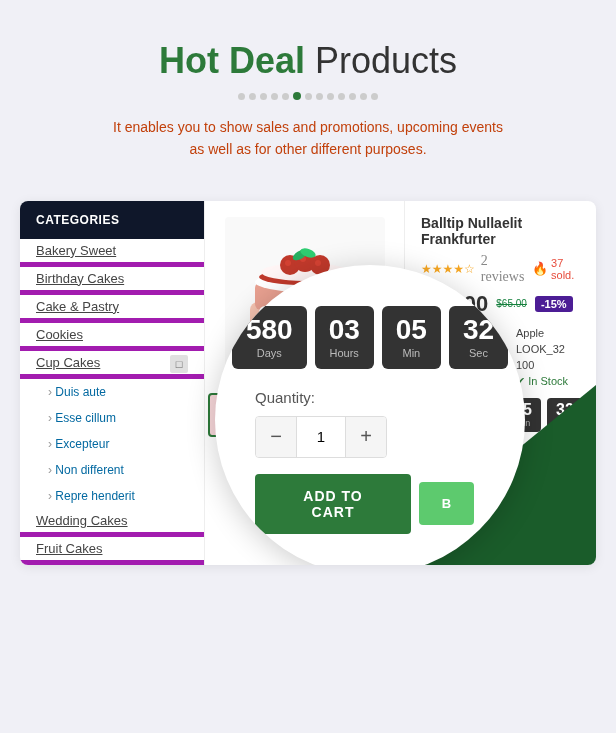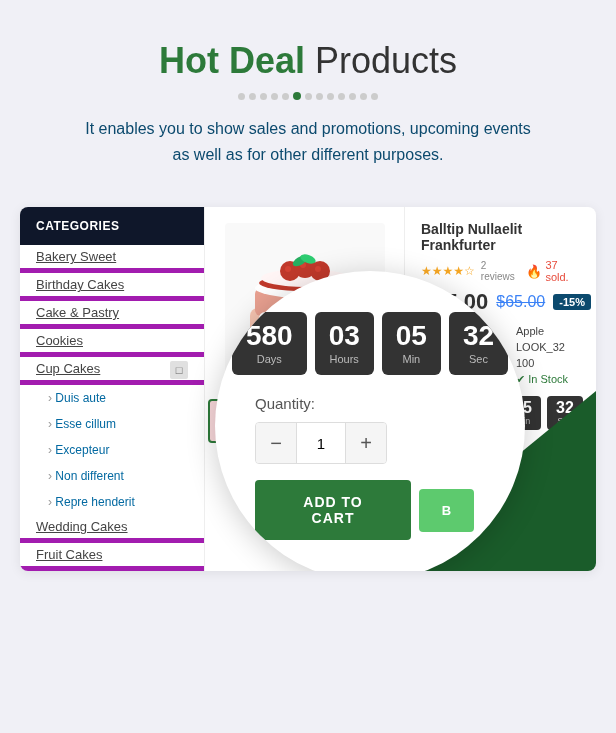--- a/index.html
+++ b/index.html
@@ -39,22 +39,22 @@
       height: 7px;
       border-radius: 50%;
       background: #ccc;
     }
     .dot.active {
       background: #2d7a3a;
       width: 8px;
       height: 8px;
     }
     .header-desc {
-      font-size: 16px;
-      color: #0c4a6e;
+      font-size: 14px;
+      color: #c2410c;
       line-height: 1.6;
     }
 
     
     .card-area {
       background: #fff;
       border-radius: 8px;
       margin: 10px 20px 0;
       display: flex;
       overflow: hidden;
@@ -166,47 +166,47 @@
       color: #333;
       margin-bottom: 6px;
     }
     .rating-row {
       display: flex;
       align-items: center;
       gap: 6px;
       margin-bottom: 6px;
     }
     .stars { color: #f5a623; font-size: 12px; }
-    .reviews { font-size: 10px; color: #888; }
+    .reviews { font-size: 14px; color: #888; font-family: Liberation Serif, serif; }
     .sold-badge {
       margin-left: auto;
       font-size: 11px;
       color: #e74c3c;
       display: flex;
       align-items: center;
       gap: 3px;
     }
     .price-row {
       display: flex;
       align-items: center;
       gap: 8px;
       margin-bottom: 10px;
     }
     .price-current {
       font-size: 22px;
       font-weight: 700;
       color: #333;
     }
     .price-old {
-      font-size: 16px;
-      color: #3b82f6;
+      font-size: 10px;
+      color: #15803d;
       text-decoration: line-through;
     }
     .discount-badge {
-      background: #0c4a6e;
+      background: #4c1d95;
       color: #fff;
       font-size: 11px;
       font-weight: 700;
       padding: 2px 6px;
       border-radius: 3px;
     }
     .info-table {
       font-size: 11px;
       color: #555;
       margin-bottom: 10px;

